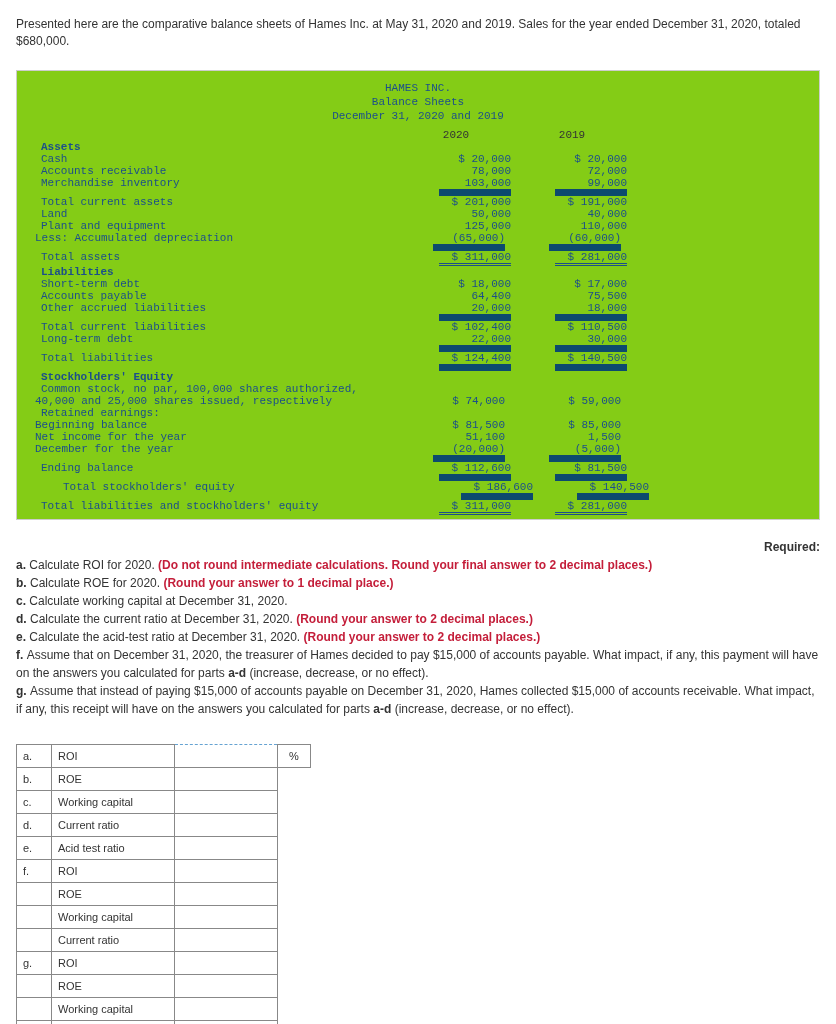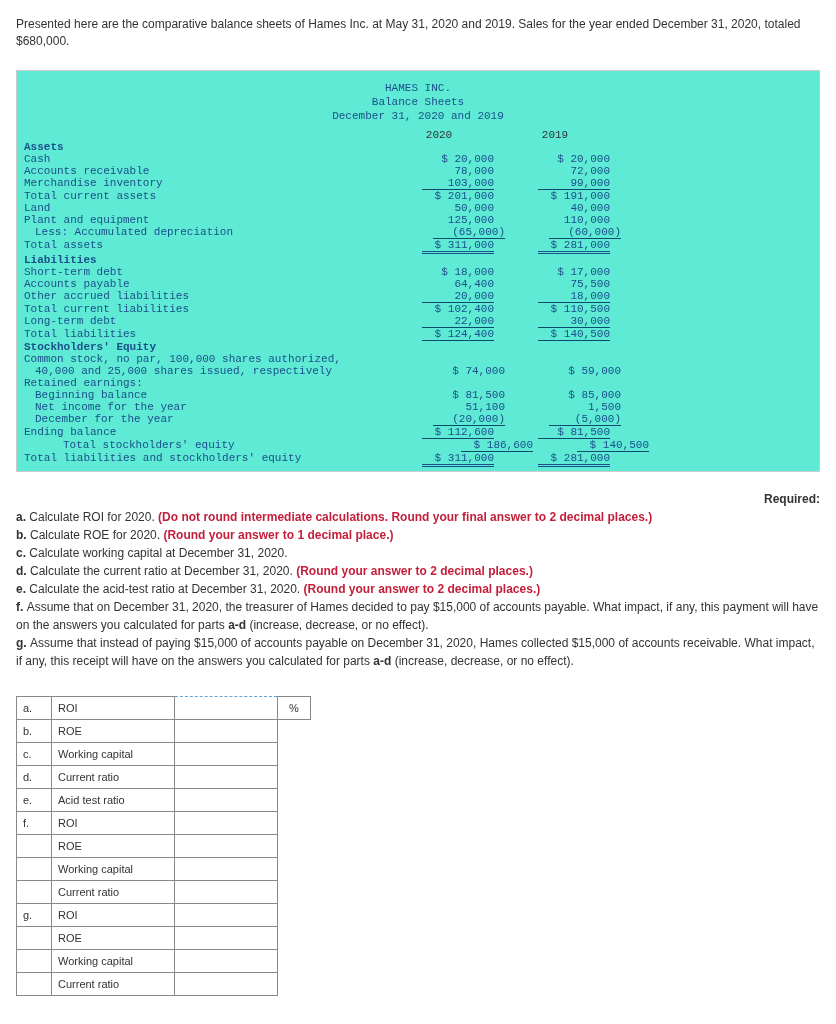--- a/index.html
+++ b/index.html
@@ -6,47 +6,47 @@
     font-family: Arial, Helvetica, sans-serif;
     font-size: 12px;
     color: #333;
     margin: 0;
     padding: 16px;
     width: 836px;
     box-sizing: border-box;
   }
   .intro { margin-bottom: 20px; line-height: 1.4; }
   .sheet {
-    background: #5eead4;
+    background: #84cc16;
     border: 1px solid #ccc;
     padding: 4px 0 4px 0;
     margin-bottom: 18px;
   }
   .sheet-header {
     font-family: "Courier New", monospace;
     font-size: 11px;
     color: #1b4f8a;
     text-align: center;
     line-height: 1.3;
     padding: 6px 0;
   }
   .sheet-row {
     display: flex;
     font-family: "Courier New", monospace;
     font-size: 11px;
     color: #1b4f8a;
   }
-  .sheet-row .lbl { width: 360px; padding-left: 7px; }
+  .sheet-row .lbl { width: 360px; padding-left: 24px; }
   .sheet-row .col { width: 110px; text-align: right; padding-right: 6px; }
   .sheet-row.head .col { text-align: center; color: #333; }
   .ind1 .lbl { padding-left: 18px; }
   .ind2 .lbl { }
   .ind3 .lbl { padding-left: 46px; }
   .section .lbl { font-weight: bold; }
-  .u .col span { border-bottom: 1px solid #0c4a6e; display: inline-block; min-width:72px; }
+  .u .col span { border-bottom: 7px solid #0c4a6e; display: inline-block; min-width:72px; }
   .uu .col span { border-bottom: 3px double #1b4f8a; display: inline-block; min-width:72px; }
   .col span { display:inline-block; min-width:72px; }
 
   .req-title { font-weight: bold; margin-top: 12px; text-align: right; }
   .req { line-height: 1.5; }
   .req .b { font-weight: bold; }
   .red { color: #c41e3a; font-weight: bold; }
 
   .answers {
     margin-top: 26px;

